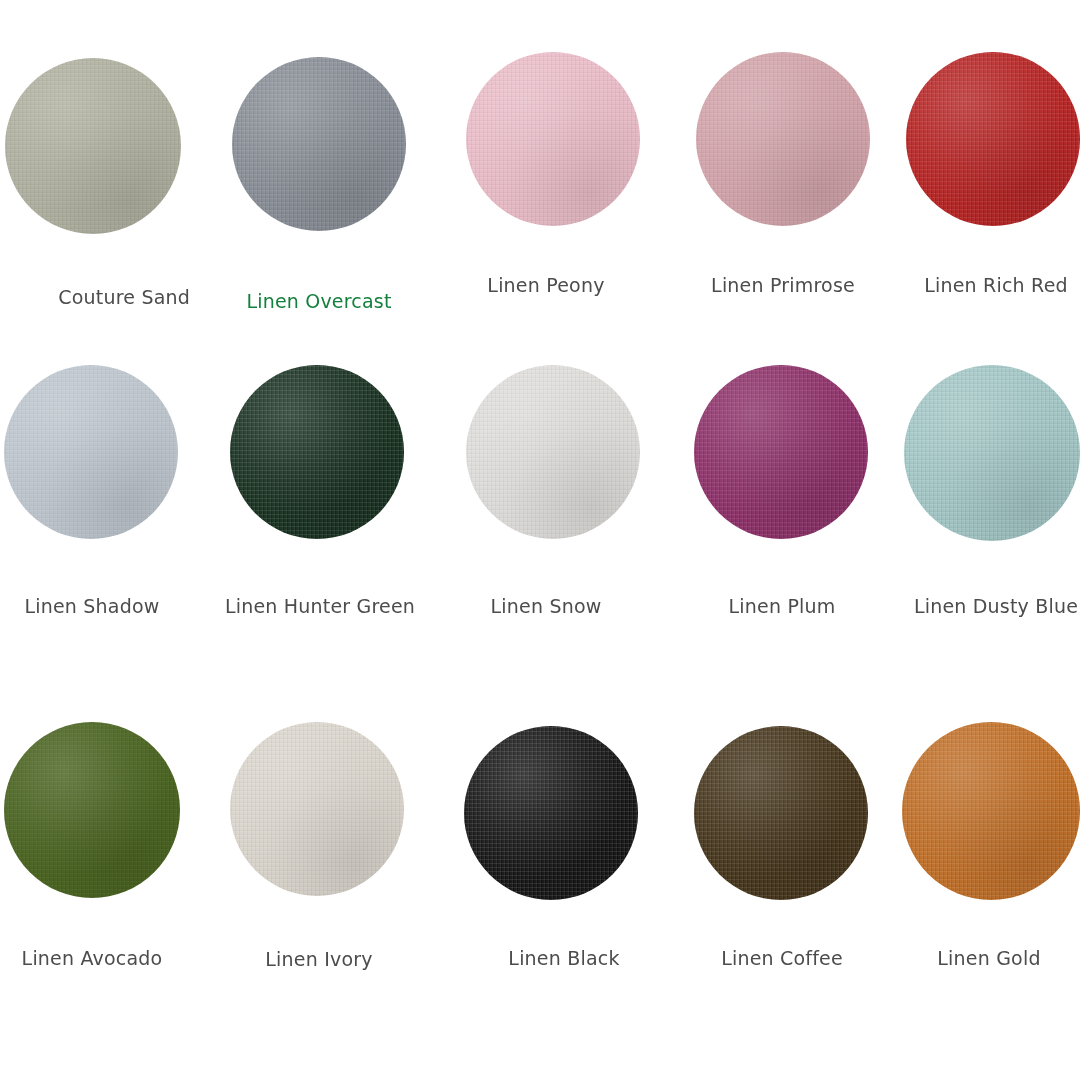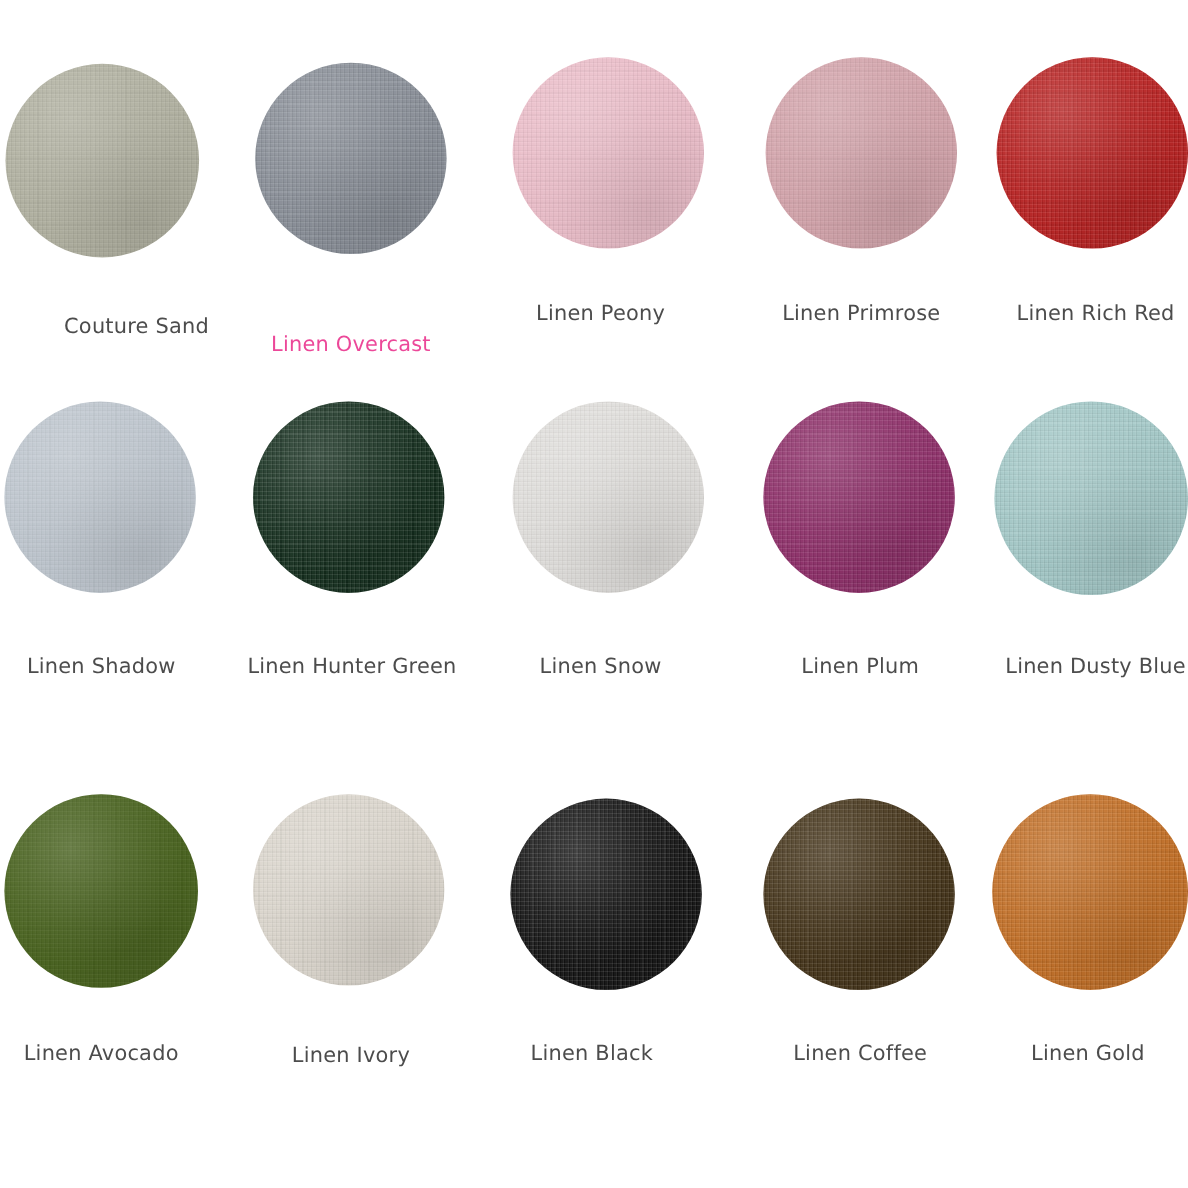--- a/index.html
+++ b/index.html
@@ -94,21 +94,21 @@
         <div class="weave" style="opacity: 0.4;"></div>
         <div class="sheen"></div>
       </div>
       <div class="swatch-label" style="left: 0px; top: 288px; width: 190px; color: rgb(76, 76, 76); text-align: right;">Couture Sand</div>
     </div>
     <div class="swatch-cell" style="left: 0px; top: 0px; width: 1080px; height: 1080px; pointer-events: none;">
       <div class="swatch-disc" style="left: 232px; top: 57px; width: 174px; height: 174px; background: rgb(138, 144, 153); pointer-events: auto;">
         <div class="weave" style="opacity: 0.55;"></div>
         <div class="sheen"></div>
       </div>
-      <div class="swatch-label" style="left: 224px; top: 304px; width: 190px; color: #ec4899;">Linen Overcast</div>
+      <div class="swatch-label" style="left: 224px; top: 292px; width: 190px; color: #15803d;">Linen Overcast</div>
     </div>
     <div class="swatch-cell" style="left: 0px; top: 0px; width: 1080px; height: 1080px; pointer-events: none;">
       <div class="swatch-disc" style="left: 466px; top: 52px; width: 174px; height: 174px; background: rgb(237, 191, 203); pointer-events: auto;">
         <div class="weave" style="opacity: 0.42;"></div>
         <div class="sheen"></div>
       </div>
       <div class="swatch-label" style="left: 458px; top: 276px; width: 176px; color: rgb(76, 76, 76);">Linen Peony</div>
     </div>
     <div class="swatch-cell" style="left: 0px; top: 0px; width: 1080px; height: 984px; pointer-events: none; text-decoration: underline;">
       <div class="swatch-disc" style="left: 696px; top: 52px; width: 174px; height: 174px; background: rgb(213, 166, 173); pointer-events: auto;">
@@ -171,21 +171,21 @@
         <div class="weave" style="opacity: 0.4;"></div>
         <div class="sheen"></div>
       </div>
       <div class="swatch-label" style="left: 224px; top: 950px; width: 190px; color: rgb(76, 76, 76);">Linen Ivory</div>
     </div>
     <div class="swatch-cell" style="left: 0px; top: 0px; width: 1080px; height: 1080px; pointer-events: none;">
       <div class="swatch-disc" style="left: 464px; top: 726px; width: 174px; height: 174px; background: rgb(20, 20, 20); pointer-events: auto;">
         <div class="weave" style="opacity: 0.8;"></div>
         <div class="sheen"></div>
       </div>
-      <div class="swatch-label" style="left: 450px; top: 949px; width: 176px; color: rgb(76, 76, 76); text-align: center;">Linen Black</div>
+      <div class="swatch-label" style="left: 476px; top: 949px; width: 176px; color: rgb(76, 76, 76); text-align: center;">Linen Black</div>
     </div>
     <div class="swatch-cell" style="left: 0px; top: 0px; width: 1080px; height: 1080px; pointer-events: none;">
       <div class="swatch-disc" style="left: 694px; top: 726px; width: 174px; height: 174px; background: rgb(69, 52, 25); pointer-events: auto;">
         <div class="weave" style="opacity: 0.7;"></div>
         <div class="sheen"></div>
       </div>
       <div class="swatch-label" style="left: 688px; top: 949px; width: 188px; color: rgb(76, 76, 76);">Linen Coffee</div>
     </div>
     <div class="swatch-cell" style="left: 0px; top: 0px; width: 856px; height: 1080px; pointer-events: none;">
       <div class="swatch-disc" style="left: 902px; top: 722px; width: 178px; height: 178px; background: rgb(197, 113, 39); pointer-events: auto;">

